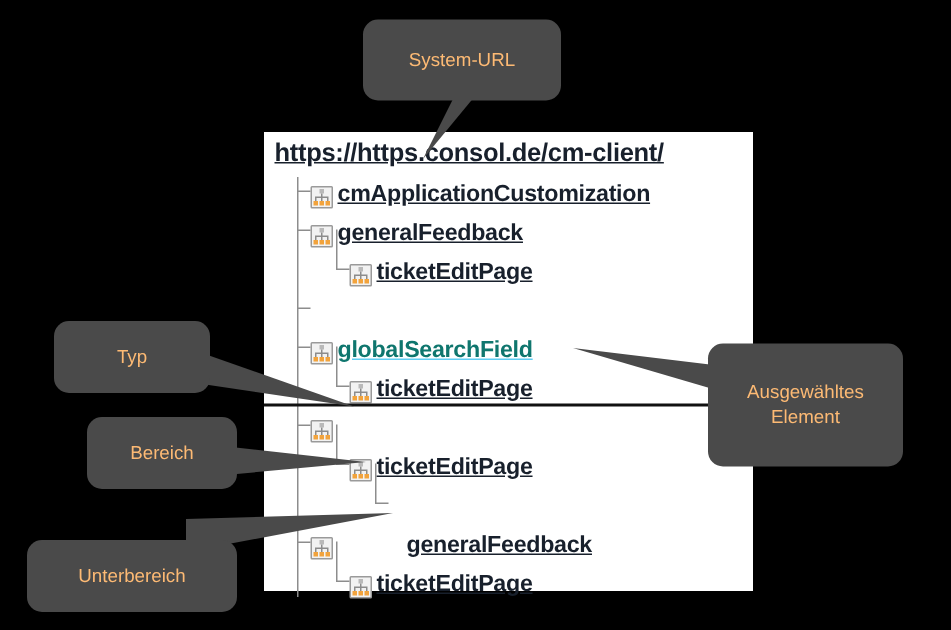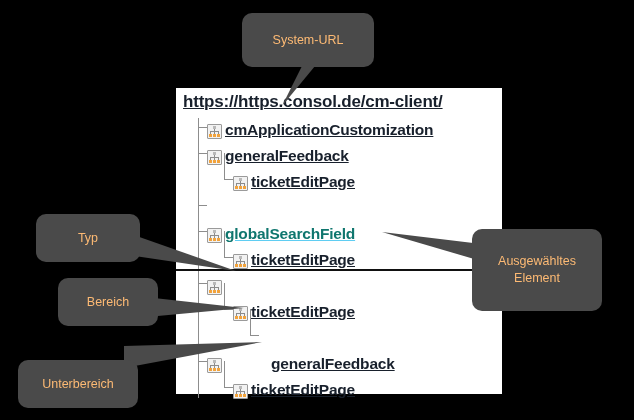--- a/index.html
+++ b/index.html
@@ -334,21 +334,21 @@
   </div>
   <div class="callout" style="left:44px; top:278px; width:100px; height:48px;margin-left:14px;">
     <span>Bereich</span>
   </div>
 
   <div class="pointer" style="left:124px; top:338px; width:140px; height:32px;">
     <svg width="140" height="32" viewBox="0 0 140 32">
       <polygon points="0,8 0,30 138,4" fill="#4a4a4a"></polygon>
     </svg>
   </div>
-  <div class="callout" style="left:18px; top:360px; width:120px; height:48px;">
+  <div class="callout" style="left:18px; top:360px; width:140px; height:48px;">
     <span>Unterbereich</span>
   </div>
 
   <div class="pointer" style="left:382px; top:232px; width:118px; height:36px;">
     <svg width="118" height="36" viewBox="0 0 118 36">
       <polygon points="0,0 116,14 116,34" fill="#4a4a4a"></polygon>
     </svg>
   </div>
   <div class="callout" style="left:472px; top:229px; width:130px; height:82px;">
     <span>Ausgewähltes Element</span>

